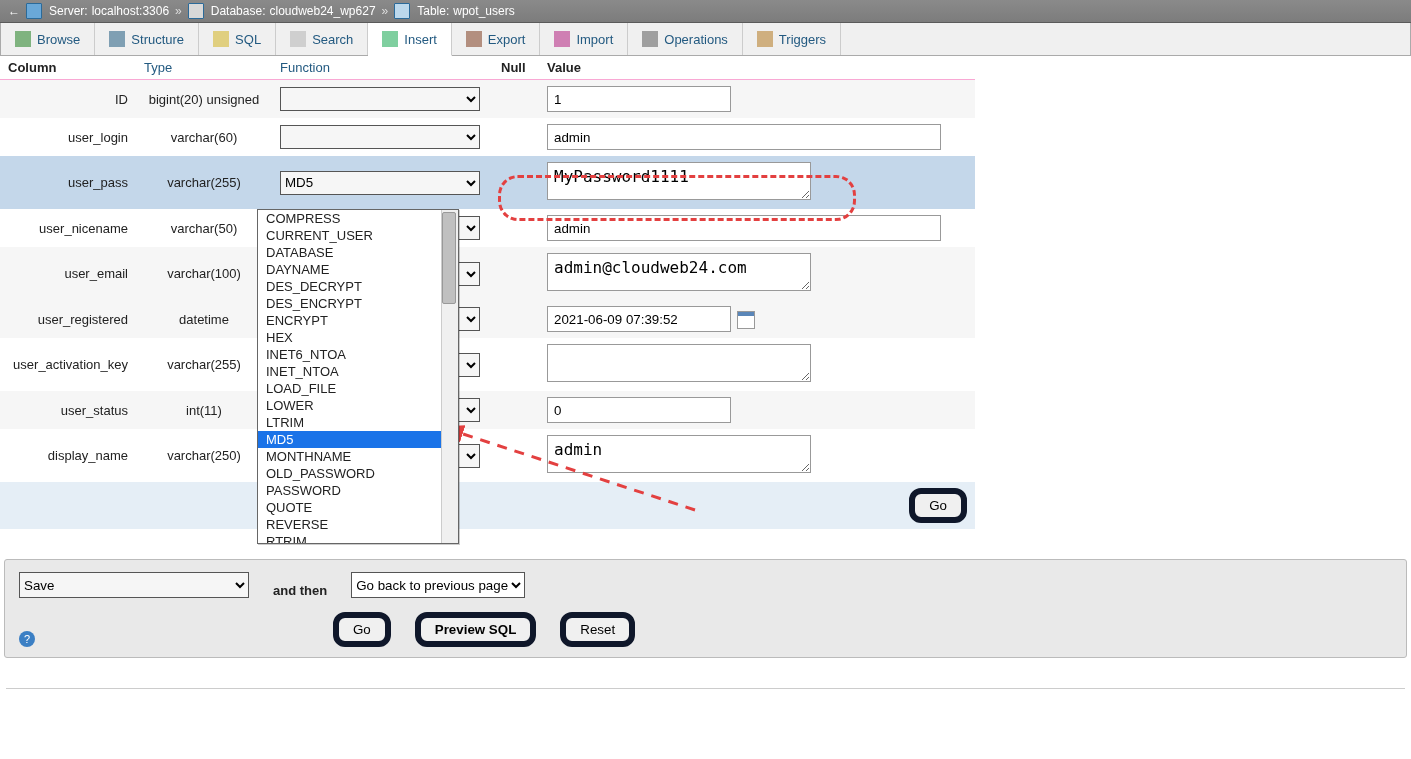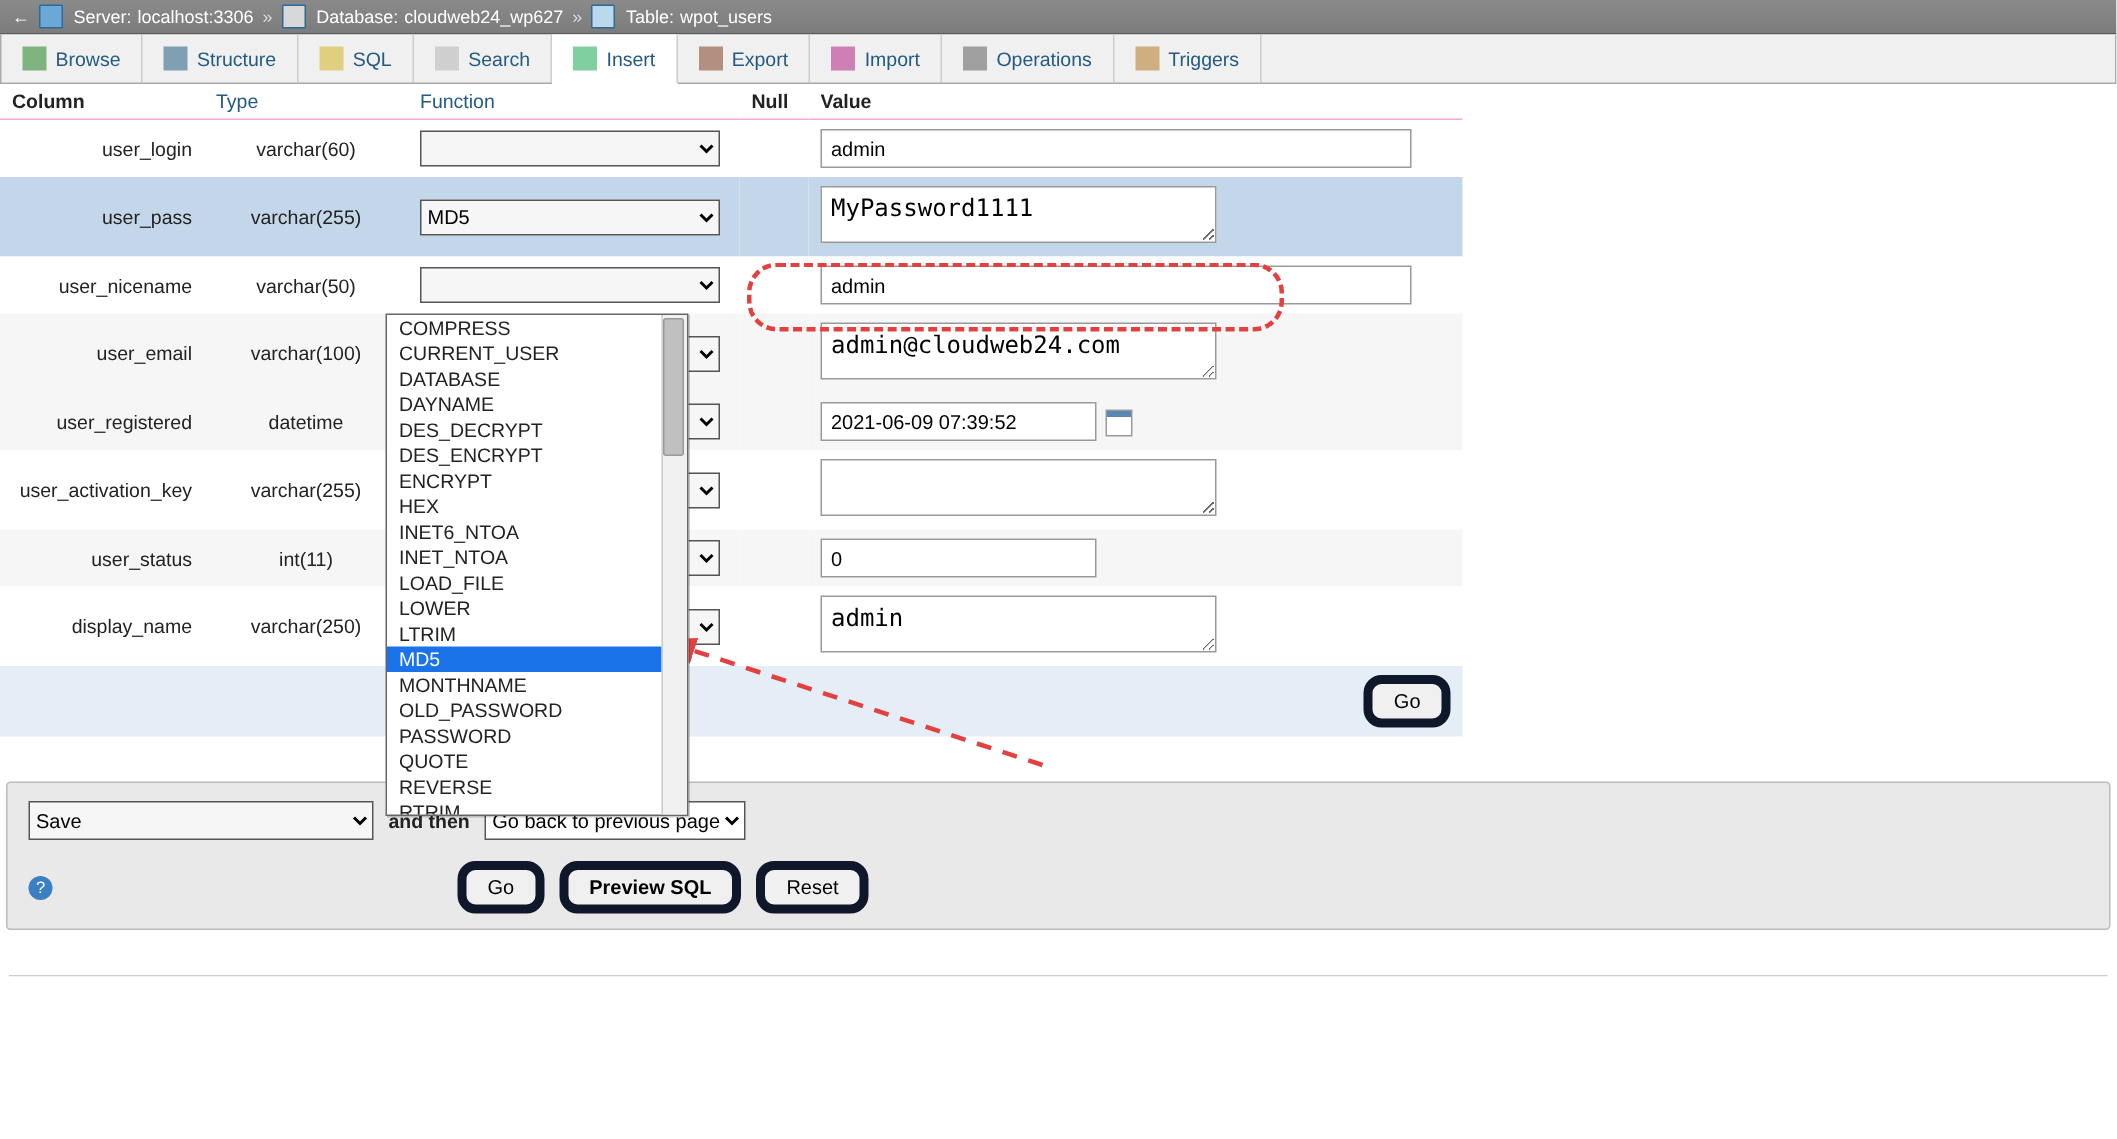--- a/index.html
+++ b/index.html
@@ -58,21 +58,21 @@
   .dd-thumb{position:absolute;right:2px;top:2px;width:12px;height:90px;
             background:#c0c0c0;border:1px solid #999;border-radius:2px}
   
   .circ{position:absolute;left:498px;top:175px;width:352px;height:40px;
         border:3px dashed #e34040;border-radius:20px;pointer-events:none;z-index:5}
   
   svg.arrow{position:absolute;left:445px;top:420px;z-index:6;pointer-events:none}
   
   .abar{margin:30px 4px 0;border:1px solid #bbb;background:#e9e9e9;border-radius:3px;
         padding:12px 14px 10px}
-  .abar-row{display:flex;align-items:center;gap:10px;margin-bottom:14px}
+  .abar-row{display:flex;align-items:flex-end;gap:24px;margin-bottom:14px}
   select.save{width:230px;height:26px;background:#f6f6f6;border:1px solid #555}
   select.then{height:26px;background:#fff;border:1px solid #555}
   .help-ico{width:16px;height:16px;border-radius:50%;background:#3b7fc4;
             display:inline-block;color:#fff;text-align:center;font-size:11px;line-height:16px}
   hr.ft{margin:30px 6px 0;border:none;border-top:1px solid #ccc}
   .rel{position:relative}
 </style>
 </head>
 <body>
 
@@ -137,20 +137,27 @@
   <thead>
     <tr>
       <th class="black">Column</th>
       <th>Type</th>
       <th>Function</th>
       <th class="black">Null</th>
       <th class="black">Value</th>
     </tr>
   </thead>
   <tbody id="form-body">
+          <tr class="odd">
+            <td class="c1">ID</td>
+            <td class="c2">bigint(20) unsigned</td>
+            <td class="c3"><select class="fn"><option></option></select></td>
+            <td class="c4"></td>
+            <td class="c5"><input class="short" value="1" style=""></td>
+          </tr>
           <tr class="even">
             <td class="c1">user_login</td>
             <td class="c2">varchar(60)</td>
             <td class="c3"><select class="fn"><option></option></select></td>
             <td class="c4"></td>
             <td class="c5"><input class="norm" value="admin" style=""></td>
           </tr>
           <tr class="hl">
             <td class="c1">user_pass</td>
             <td class="c2">varchar(255)</td>

